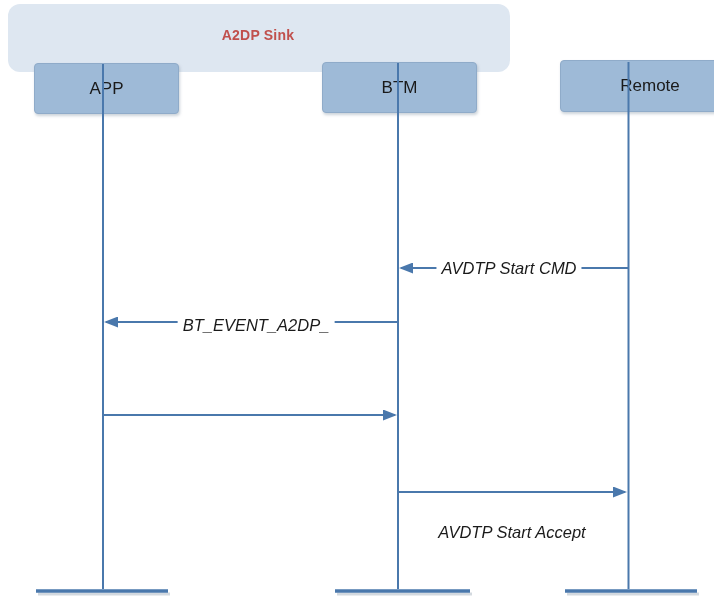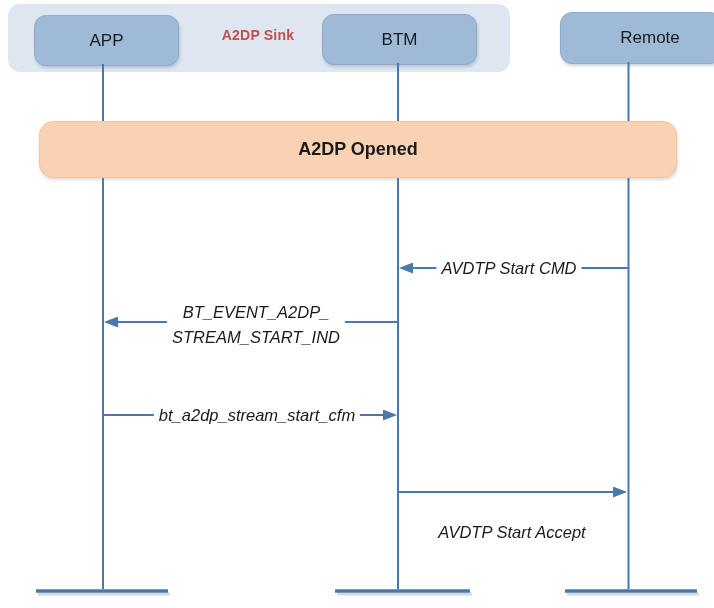--- a/index.html
+++ b/index.html
@@ -14,22 +14,23 @@
   }
   .group-label{
     position:absolute;left:180px;top:27px;width:156px;text-align:center;
     font-size:14px;font-weight:bold;color:var(--accent-red,#C0504D);z-index:2;
     letter-spacing:.2px;
   }
   
   .actor{
     position:absolute;display:flex;align-items:center;justify-content:center;
     background:var(--actor-fill,#9EBAD7);border:1px solid var(--actor-border,#8FABC9);
-    border-radius:12px;font-size:17px;z-index:2;
+    border-radius:4px;font-size:17px;z-index:2;
     box-shadow:1px 2px 3px rgba(110,130,150,.35);
+    margin-top:48px;
   }
   .actor.app{left:34px;top:15px;width:143px;height:49px;}
   .actor.btm{left:322px;top:14px;width:153px;height:49px;justify-content:center;}
   .actor.remote{left:560px;top:12px;width:142px;height:50px;padding-left:18px;}
   
   svg.wires{position:absolute;left:0;top:0;z-index:3;}
   
   .banner{
     position:absolute;left:39px;top:121px;width:638px;height:57px;
     background:var(--banner-fill,#F9D2B4);border:1px solid var(--banner-border,#F2C49E);
@@ -88,28 +89,23 @@
       <line x1="567" y1="594" x2="699" y2="594"></line>
     </g>
 
     <g stroke="#4A78AC" stroke-width="3.5">
       <line x1="36" y1="591" x2="168" y2="591"></line>
       <line x1="335" y1="591" x2="470" y2="591"></line>
       <line x1="565" y1="591" x2="697" y2="591"></line>
     </g>
   </svg>
 
-  <div class="banner">
-    <span>A2DP Opened</span>
-  </div>
 
   <div class="msg-label" style="left:509px;top:268px;">AVDTP Start CMD</div>
 
   <div class="msg-label" style="left:256px;top:325px;">
     <span>BT_EVENT_A2DP_</span><br>
-    <span>STREAM_START_IND</span>
   </div>
 
-  <div class="msg-label" style="left:257px;top:415px;">bt_a2dp_stream_start_cfm</div>
 
   <div class="msg-label" style="left:512px;top:492px;margin-top:40px;">AVDTP Start Accept</div>
 
 </div>
 
 </body></html>

